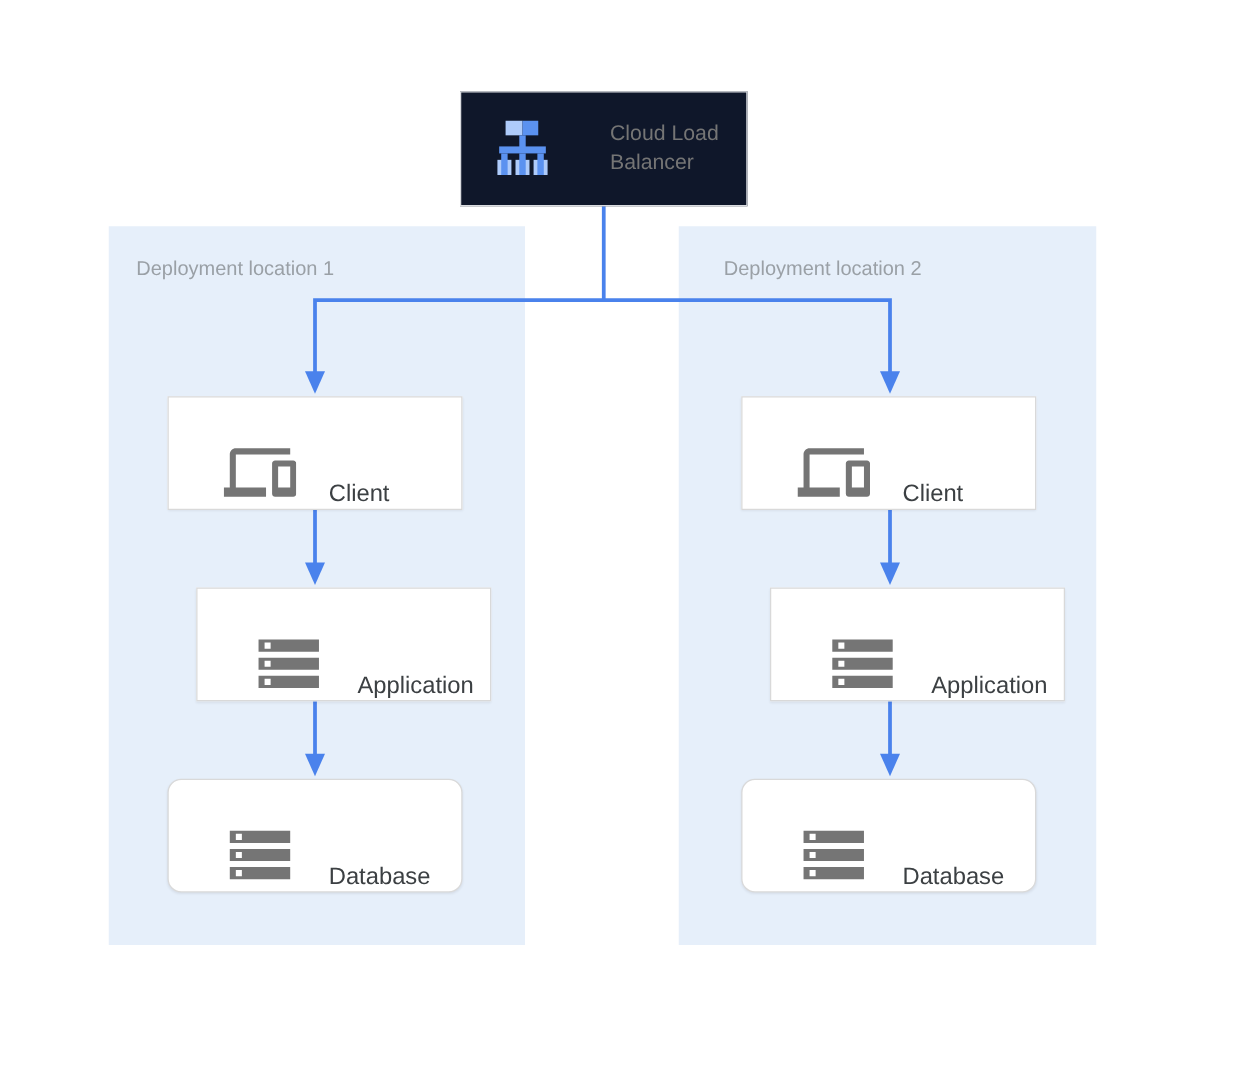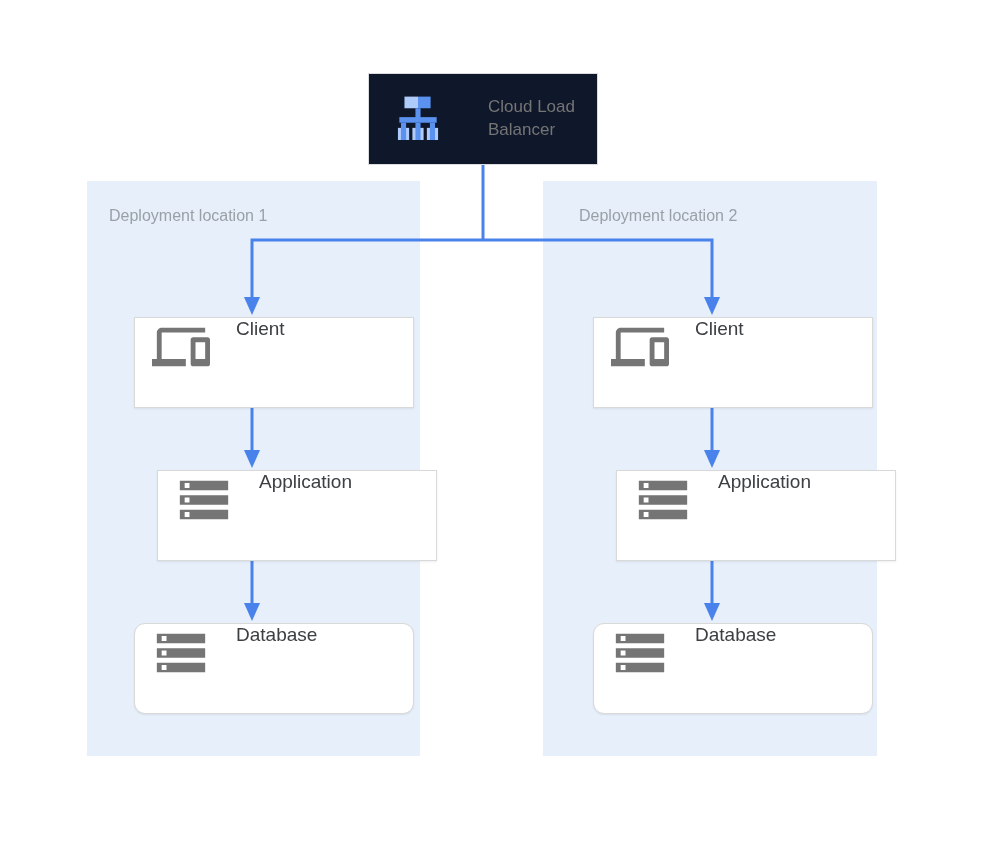--- a/index.html
+++ b/index.html
@@ -10,23 +10,23 @@
   .panel{
     position:absolute;top:181px;width:333px;height:575px;
     background:#e6effa;z-index:0;
   }
   .panel-label{
     position:absolute;top:26px;left:22px;
     font-size:16px;color:#9aa0a6;white-space:nowrap;
   }
   #connectors{position:absolute;left:0;top:0;z-index:1;}
   .node{
-    position:absolute;width:280px;height:91px;background:#ffffff;
+    position:absolute;width:236px;height:91px;background:#ffffff;
     border:1px solid #d9d9d9;box-shadow:0 1px 2px rgba(0,0,0,0.07);
-    box-sizing:border-box;display:flex;align-items:flex-start;z-index:2;
+    box-sizing:border-box;display:flex;align-items:flex-end;z-index:2;padding-left:27px;
   }
   .node .icon{flex:0 0 auto;margin-left:17px;display:flex;align-items:center;}
   .node .nlabel{margin-left:26px;font-size:19px;color:#3c4043;}
   #lb-box{
     position:absolute;left:368px;top:73px;width:230px;height:92px;
     background:#0f172a;border:1px solid #dadce0;box-sizing:border-box;
     display:flex;align-items:center;z-index:2;gap:21px;
   }
   #lb-box .icon{flex:0 0 auto;margin-left:21px;display:flex;align-items:center;}
   #lb-label{margin-left:21px;font-size:17px;line-height:1.35;color:#757575;width:110px;}

